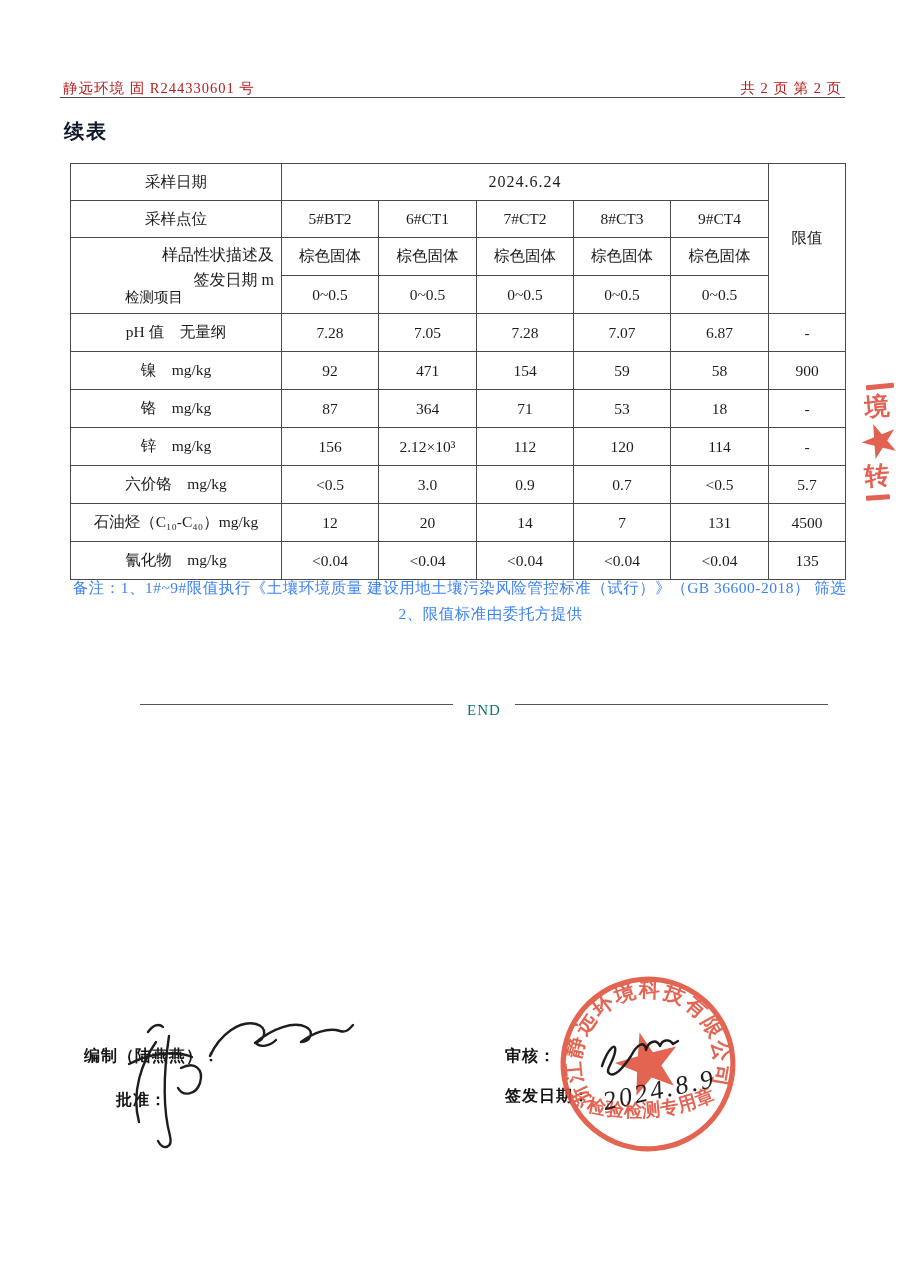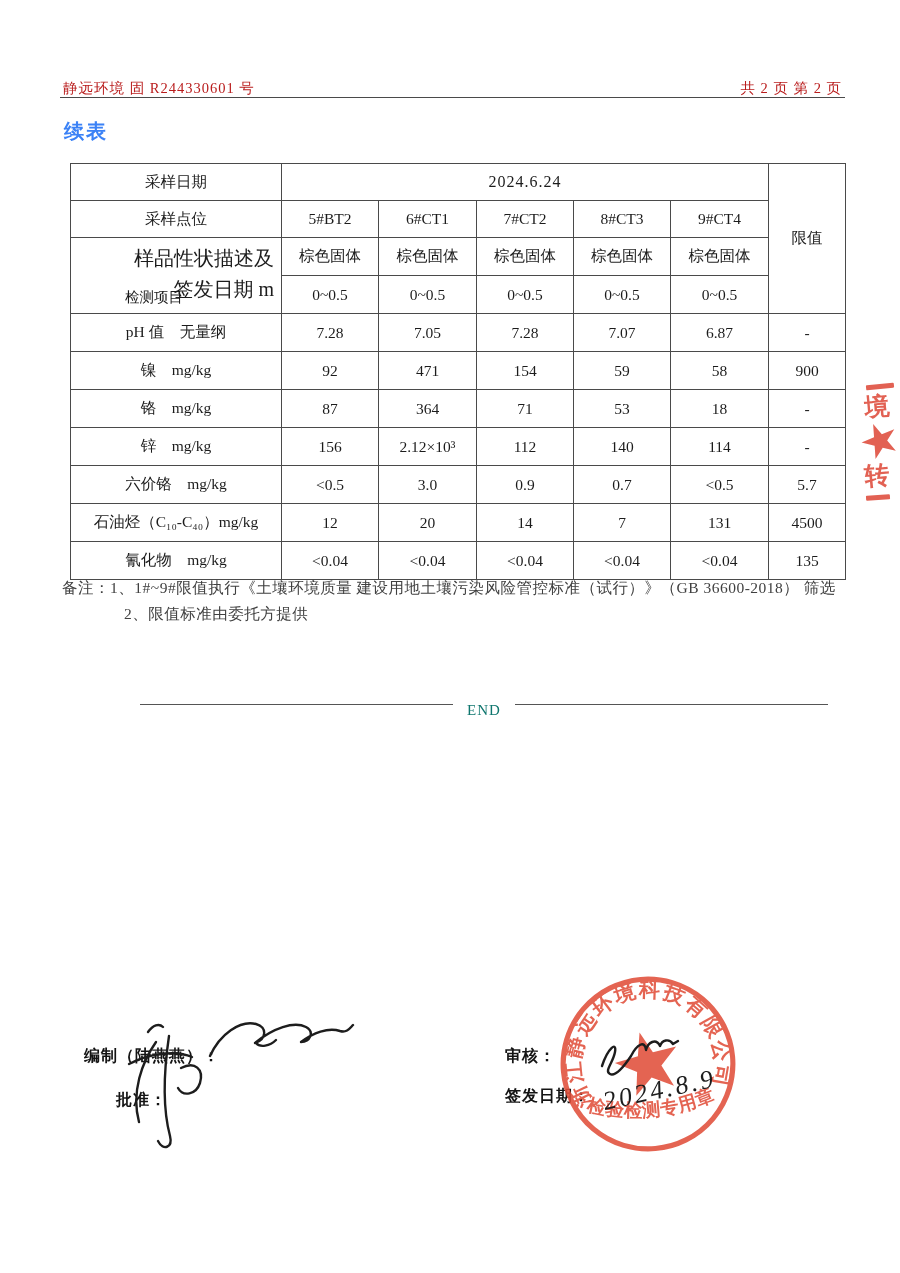--- a/index.html
+++ b/index.html
@@ -13,43 +13,43 @@
 
   
   .hdr { position:absolute; top:72px; left:63px; right:58px; height:26px;
          display:flex; justify-content:space-between; align-items:flex-end;
          font-size:14.5px; letter-spacing:1px; color:#b91c1c; }
   .hdr-rule { position:absolute; top:97px; left:60px; right:55px; height:0;
               border-top:1.5px solid #4a4a4a; }
 
   
   .sec-title { position:absolute; top:118px; left:64px; font-size:20px; font-weight:bold;
-               letter-spacing:2px; color:#3b82f6; }
+               letter-spacing:2px; color:#0f172a; }
 
   
   table.rpt { position:absolute; top:163px; left:70px; width:775px;
               border-collapse:collapse; table-layout:fixed; font-size:15.5px;
               color:#1c1c1c; text-align:center; }
   table.rpt td { border:1.4px solid #4a4a4a; padding:0 2px; vertical-align:middle;
                  background:transparent; }
   td.h37 { height:37px;margin-left:28px; } td.h38 { height:38px; }
   .date-val { font-size:16px; letter-spacing:1px; }
 
   
   td.diag { position:relative; padding:0;
     background:linear-gradient(to bottom right,
       transparent calc(50% - 0.8px), #4a4a4a calc(50% - 0.8px),
       #4a4a4a calc(50% + 0.8px), transparent calc(50% + 0.8px)); }
   .diag-top { position:absolute; top:5px; right:7px; text-align:right;
-              font-size:20px; line-height:1.55; }
+              font-size:16px; line-height:1.55; }
   .diag-bottom { position:absolute; bottom:6px; left:8px; font-size:14.5px;margin-left:46px; }
 
   
   .notes { position:absolute; top:575px; left:62px; width:795px; font-size:15.5px;
-           line-height:26px; color:#404040; letter-spacing:0.5px; }
+           line-height:26px; color:#3b82f6; letter-spacing:0.5px;text-align:center; }
   .notes .indent { padding-left:62px; }
 
   
   .endline { position:absolute; top:694px; left:140px; width:688px; height:20px;
              display:flex; align-items:center; }
   .endline .rule { border-top:1.5px solid #555; flex:1; height:0; }
   .endline .end-txt { padding:0 14px; font-size:15px; letter-spacing:1px;
                       transform:translateY(6px); color:#0f766e; }
 
   
@@ -160,21 +160,21 @@
       <td class="h38">71</td>
       <td class="h38">53</td>
       <td class="h38">18</td>
       <td class="h38">-</td>
     </tr>
     <tr>
       <td class="h38">锌　mg/kg</td>
       <td class="h38">156</td>
       <td class="h38">2.12×10³</td>
       <td class="h38">112</td>
-      <td class="h38">140</td>
+      <td class="h38">120</td>
       <td class="h38">114</td>
       <td class="h38">-</td>
     </tr>
     <tr>
       <td class="h38">六价铬　mg/kg</td>
       <td class="h38">&lt;0.5</td>
       <td class="h38">3.0</td>
       <td class="h38">0.9</td>
       <td class="h38">0.7</td>
       <td class="h38">&lt;0.5</td>

